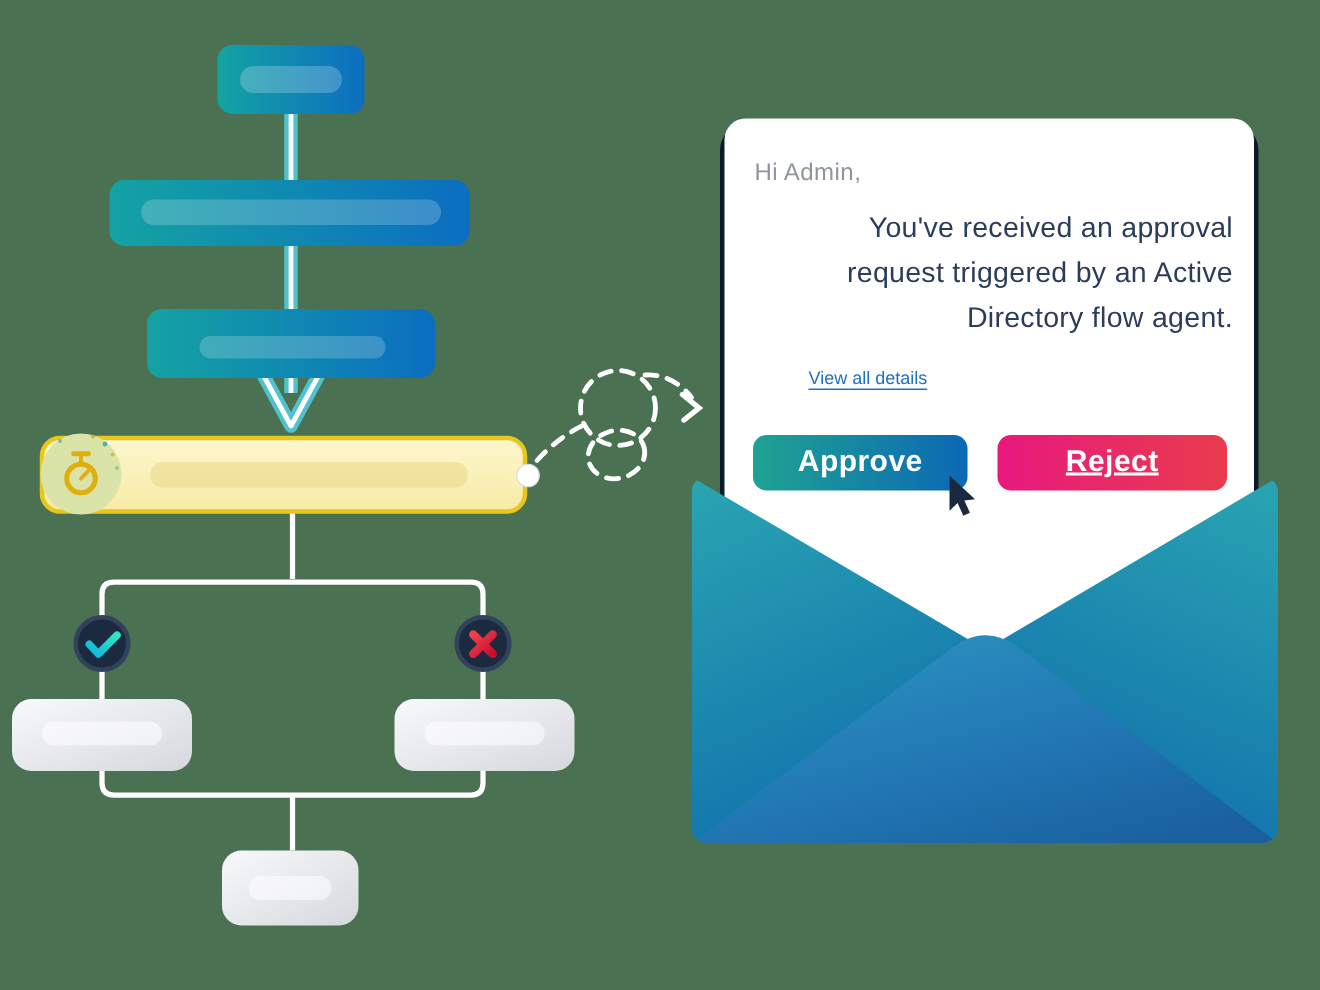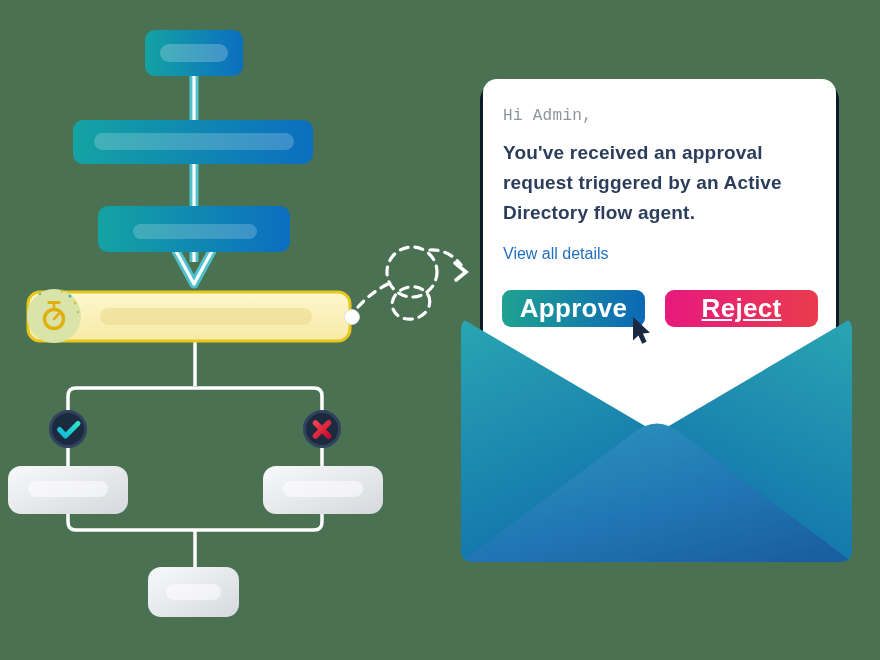--- a/index.html
+++ b/index.html
@@ -9,33 +9,33 @@
   svg{display:block;}
   .layer{position:absolute;left:0;top:0;}
 
   
   .card{
     position:absolute;left:483px;top:79px;width:353px;height:460px;
     background:#ffffff;border-radius:14px;z-index:2;
     box-shadow:0 7px 0 3px var(--shadow-color,#0E1A29);
     box-sizing:border-box;padding:28px 14px 0 20px;
   }
-  .card .greeting{margin:0;font-size:16px;color:var(--greeting-color,#8F959C);letter-spacing:.3px;font-family:Liberation Mono, monospace;}
+  .card .greeting{margin:0;font-size:16px;color:var(--greeting-color,#8F959C);letter-spacing:.3px;}
   .card .body-text{
-    margin:13px 0 0 0;font-size:19px;line-height:30px;font-weight:700;
-    color:var(--body-color,#2B3D5B);white-space:pre-line;letter-spacing:.2px;
+    margin:13px 0 0 0;font-size:19px;line-height:30px;font-weight:400;
+    color:var(--body-color,#2B3D5B);white-space:pre-line;letter-spacing:.2px;text-align:right;
   }
   .card .details-link{
-    display:inline-block;margin-top:17px;font-size:16px;
-    color:var(--link-color,#2170C2);text-underline-offset:3px;cursor:pointer;
+    display:inline-block;margin-top:17px;font-size:12px;
+    color:var(--link-color,#2170C2);text-decoration:underline;text-underline-offset:3px;cursor:pointer;margin-left:36px;
   }
   .btn-row{position:absolute;left:19px;top:211px;display:flex;gap:20px;}
   .btn{
     border:none;border-radius:9px;height:37px;color:#ffffff;font-weight:bold;
-    font-size:26px;font-family:"Liberation Sans",sans-serif;cursor:pointer;
+    font-size:20px;font-family:"Liberation Sans",sans-serif;cursor:pointer;
     display:flex;align-items:center;justify-content:center;letter-spacing:.3px;
   }
   .btn-approve{width:143px;background:linear-gradient(90deg,var(--approve-from,#1FA291),var(--approve-to,#0C68B6));}
   .btn-reject{width:153px;background:linear-gradient(90deg,var(--reject-from,#E7197E),var(--reject-to,#E93C4D));text-decoration:underline;}
   .cursor{position:absolute;left:148px;top:237px;z-index:5;}
 
   
   .envelope{
     position:absolute;left:461px;top:318px;width:391px;height:244px;
     border-radius:10px;overflow:hidden;z-index:3;

